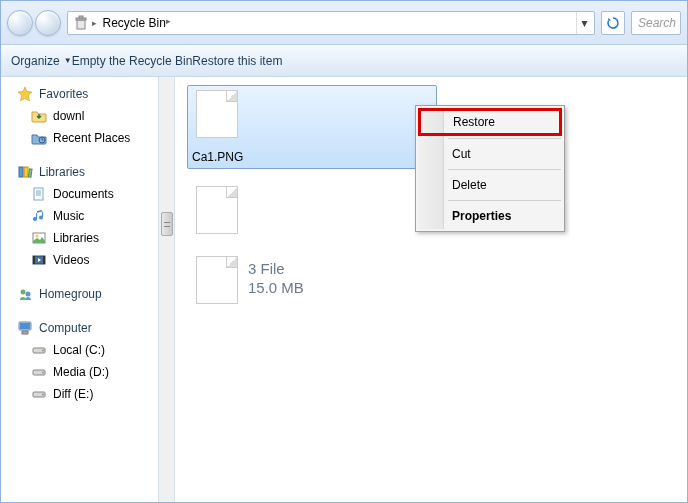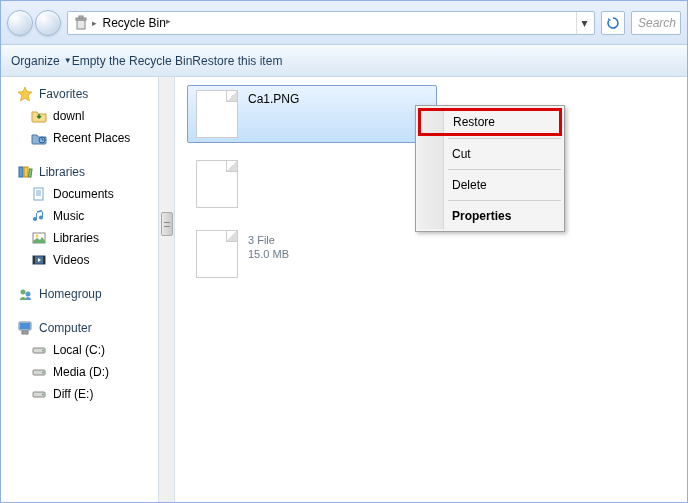--- a/index.html
+++ b/index.html
@@ -33,26 +33,26 @@
 .content { flex: 1; background: #fff; padding: 8px 12px; position: relative; }
 
 
 .navgroup { margin-bottom: 12px; }
 .navhead { display: flex; align-items: center; gap: 6px; padding: 3px 8px 3px 16px; font-weight: normal; color: #1e3c5a; }
 .navitem { display: flex; align-items: center; gap: 6px; padding: 3px 8px 3px 30px; color: #000; cursor: default; }
 .ico { width: 16px; height: 16px; flex-shrink: 0; display: inline-flex; align-items: center; justify-content: center; }
 
 
 .fileitem { display: flex; align-items: flex-start; gap: 10px; padding: 4px; margin-bottom: 12px; width: 250px; border: 1px solid transparent; border-radius: 2px; }
-.fileitem.selected { background: linear-gradient(to bottom, #e8f3ff 0%, #c4e0fb 100%); border: 1px solid #7da2ce; }
+.fileitem.selected { background: linear-gradient(to bottom, #e8f3ff 0%, #c4e0fb 100%); border: 1px solid #7da2ce; flex-direction: column; }
 .filethumb { width: 42px; height: 48px; background: #fff; border: 1px solid #ccc; position: relative; flex-shrink: 0; margin-left: 4px; }
 .filethumb::after { content: ''; position: absolute; top: 0; right: 0; width: 10px; height: 10px; background: linear-gradient(135deg, #fff 50%, #ddd 50%); border-left: 1px solid #ccc; border-bottom: 1px solid #ccc; }
 .fileinfo { display: flex; flex-direction: column; gap: 2px; padding-top: 2px; }
 .filename { color: #000; }
-.filesub { color: #6a7a8a; font-size: 11px; }
+.filesub { color: #6a7a8a; font-size: 15px; }
 
 
 .ctxmenu { position: absolute; top: 28px; left: 240px; width: 150px; background: #f4f4f4; border: 1px solid #a0a0a0; box-shadow: 2px 2px 4px rgba(0,0,0,.25); padding: 2px; }
 .ctxitem { padding: 6px 8px 6px 34px; cursor: default; position: relative; }
 .ctxitem.highlighted { border: 3px solid #d80000; padding: 4px 6px 4px 32px; }
 .ctxitem.bold { font-weight: bold; }
 .ctxsep { height: 1px; background: #d0d0d0; margin: 2px 1px 2px 30px; }
 .ctxgutter { position: absolute; left: 2px; top: 2px; bottom: 2px; width: 26px; background: linear-gradient(to right, #f0f0f0, #e6e6e6); border-right: 1px solid #d8d8d8; }
 
 

